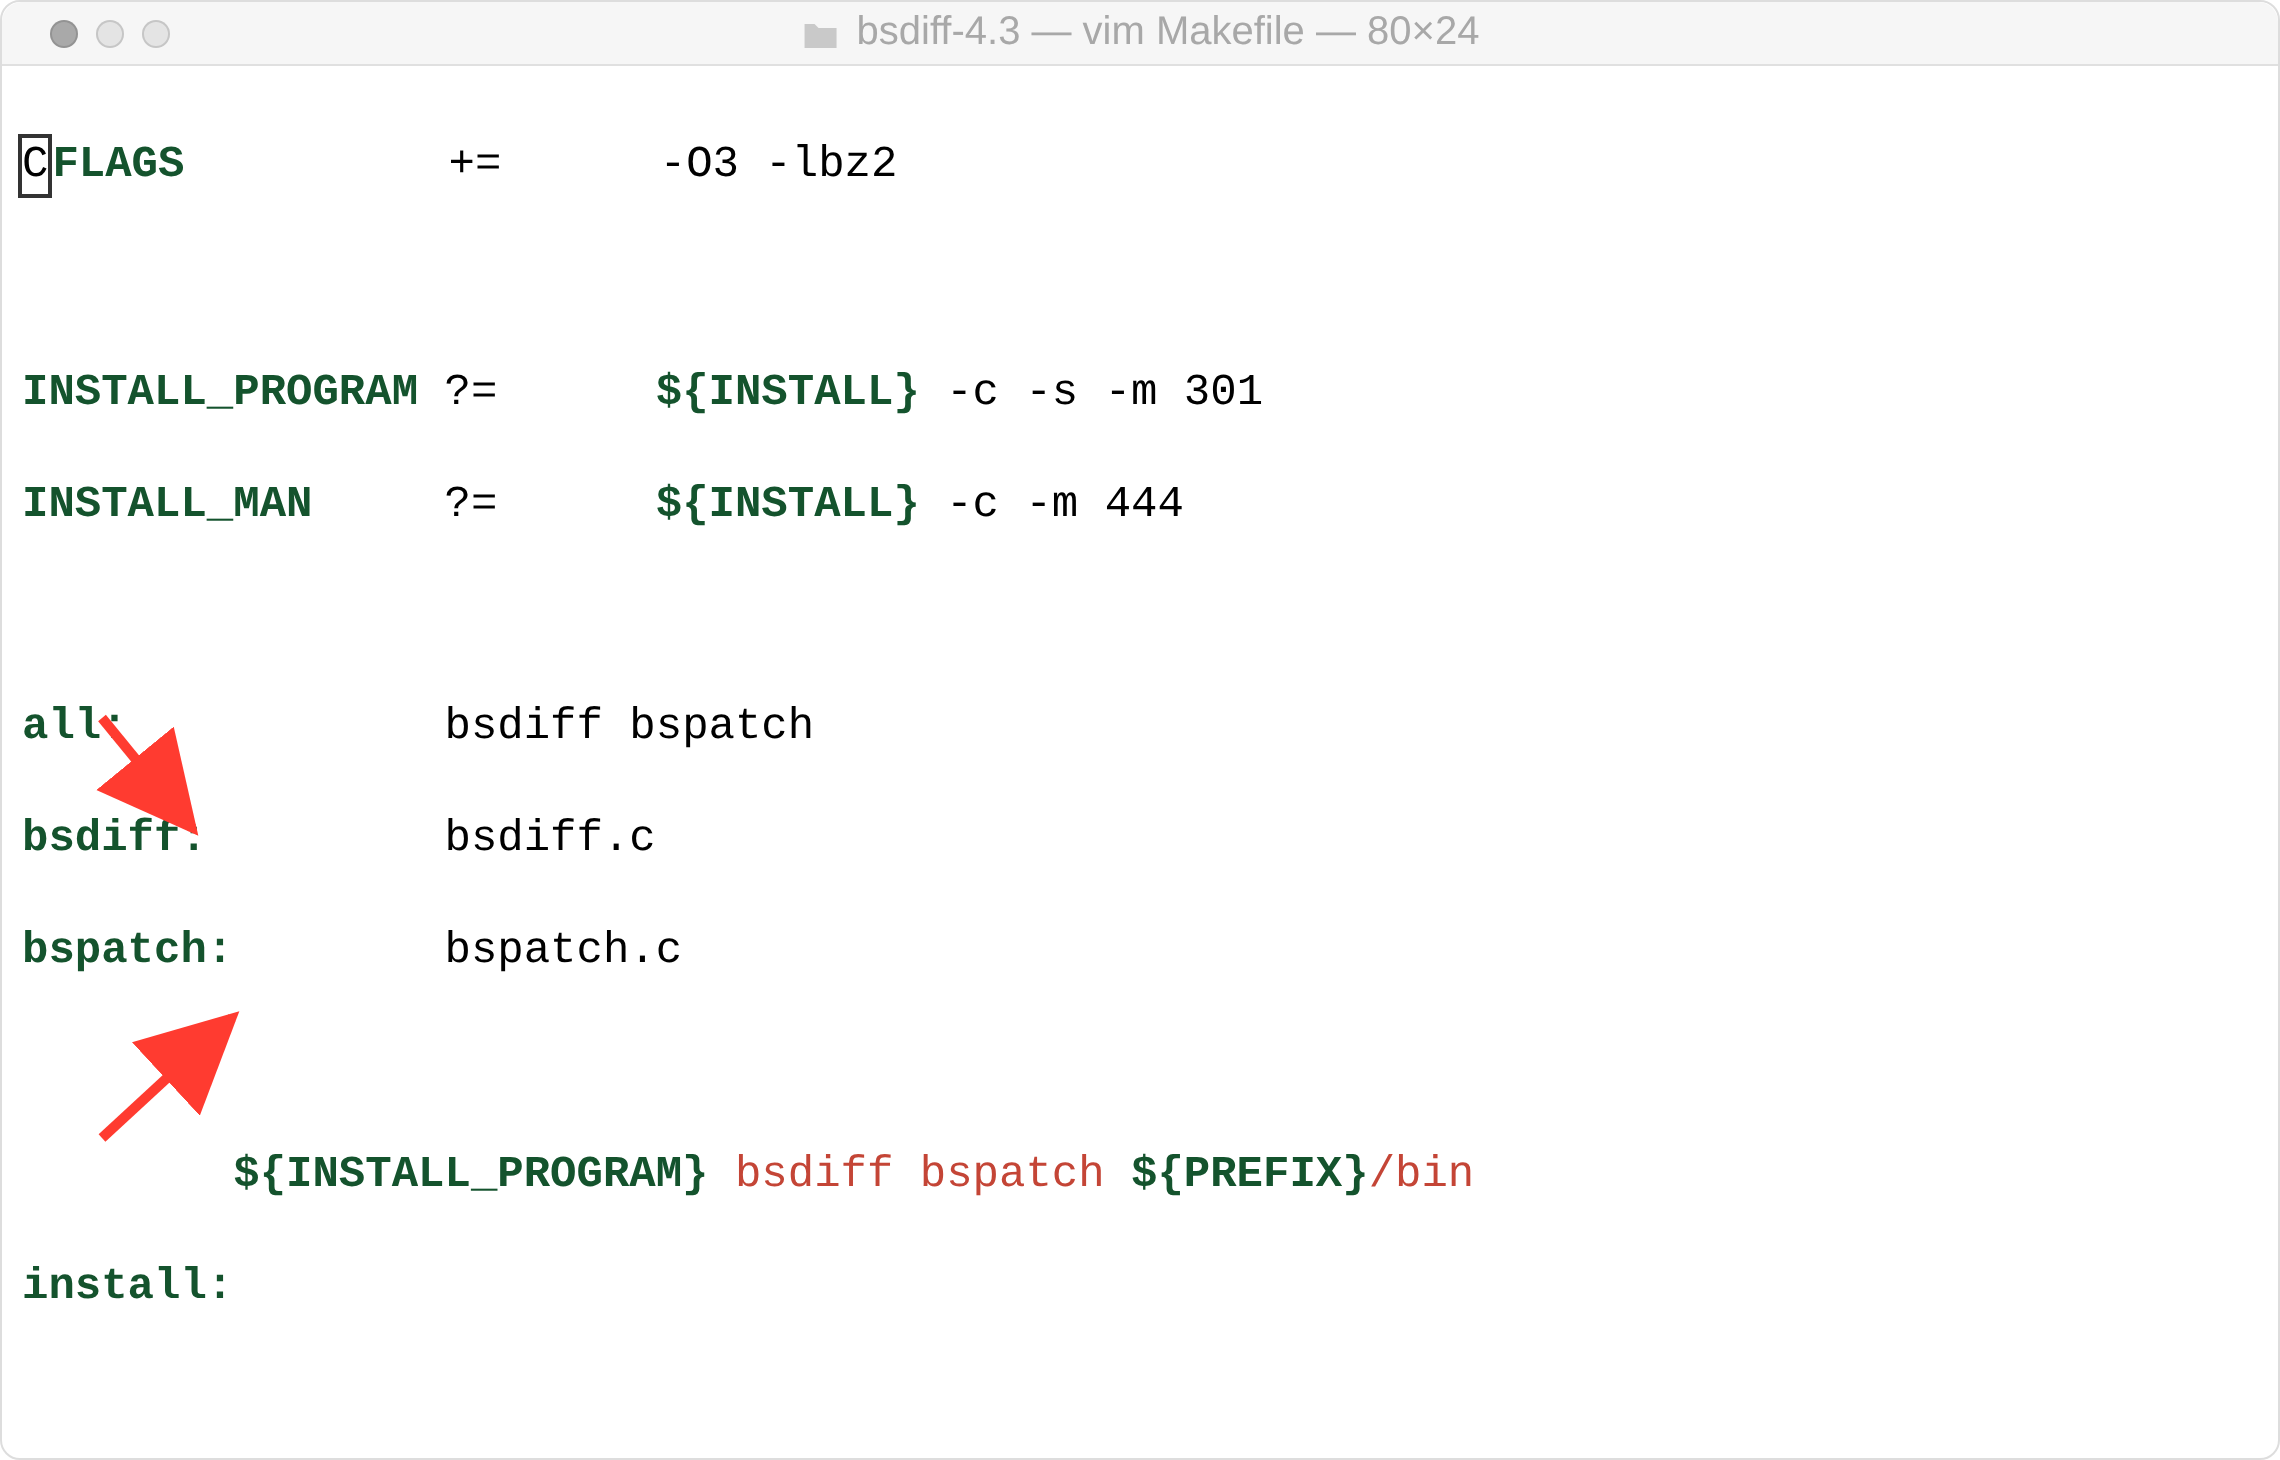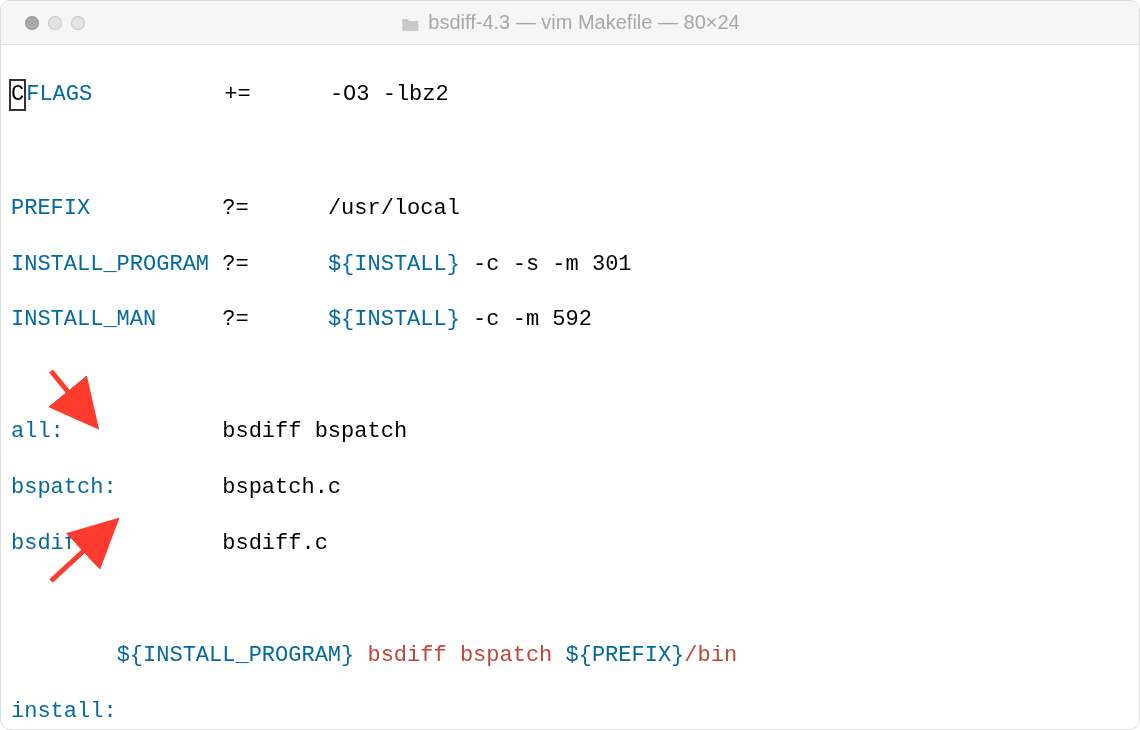--- a/index.html
+++ b/index.html
@@ -11,21 +11,21 @@
       font-family: 'SF Mono', Menlo, Monaco, 'Courier New', monospace;
       font-size: 22px;
       background: #fff;
       width: 1140px;
       height: 730px;
       overflow: hidden;
       border-radius: 10px;
       border: 1px solid #ddd;
     }
     .titlebar {
-      height: 44px;
+      height: 32px;
       background: #f6f6f6;
       border-bottom: 1px solid #e0e0e0;
       display: flex;
       align-items: center;
       padding: 0 24px;
       position: relative;
       border-radius: 10px 10px 0 0;
     }
     .traffic-lights {
       display: flex;
@@ -56,21 +56,21 @@
       width: 20px;
       height: 16px;
       display: inline-block;
     }
     .terminal {
       padding: 6px 10px;
       line-height: 1.27;
       white-space: pre;
       position: relative;
     }
-    .cyan { color: #0369a1; }
+    .cyan { color: #14532d; font-weight: bold; }
     .red { color: #c44536; }
     .cursor-box {
       border: 2px solid #333;
       display: inline-block;
       padding: 0;
       margin-left: -2px;
     }
     .line {
       display: block;
     }
@@ -97,27 +97,26 @@
         <path fill="#c9c9c9" d="M2 2 L7 2 L9 4 L18 4 L18 14 L2 14 Z"></path>
       </svg>
     </span>
     <span>bsdiff-4.3 — vim Makefile — 80×24</span>
   </div>
 </div>
 
 <div class="terminal">
 <span class="line"><span class="cursor-box">C</span><span class="cyan">FLAGS</span>          <span>+=</span>      <span>-O3 -lbz2</span></span>
 <span class="line"> </span>
-<span class="line"><span class="cyan">PREFIX</span>          <span>?=</span>      <span>/usr/local</span></span>
 <span class="line"><span class="cyan">INSTALL_PROGRAM</span> <span>?=</span>      <span class="cyan">${INSTALL}</span><span> -c -s -m 301</span></span>
-<span class="line"><span class="cyan">INSTALL_MAN</span>     <span>?=</span>      <span class="cyan">${INSTALL}</span><span> -c -m 592</span></span>
+<span class="line"><span class="cyan">INSTALL_MAN</span>     <span>?=</span>      <span class="cyan">${INSTALL}</span><span> -c -m 444</span></span>
 <span class="line"> </span>
 <span class="line"><span class="cyan">all:</span>            <span>bsdiff bspatch</span></span>
+<span class="line"><span class="cyan">bsdiff:</span>         <span>bsdiff.c</span></span>
 <span class="line"><span class="cyan">bspatch:</span>        <span>bspatch.c</span></span>
-<span class="line"><span class="cyan">bsdiff:</span>         <span>bsdiff.c</span></span>
 <span class="line"> </span>
 <span class="line">        <span class="cyan">${INSTALL_PROGRAM}</span><span class="red"> bsdiff bspatch </span><span class="cyan">${PREFIX}</span><span class="red">/bin</span></span>
 <span class="line"><span class="cyan">install:</span></span>
 
 
 
 
 
 
 

